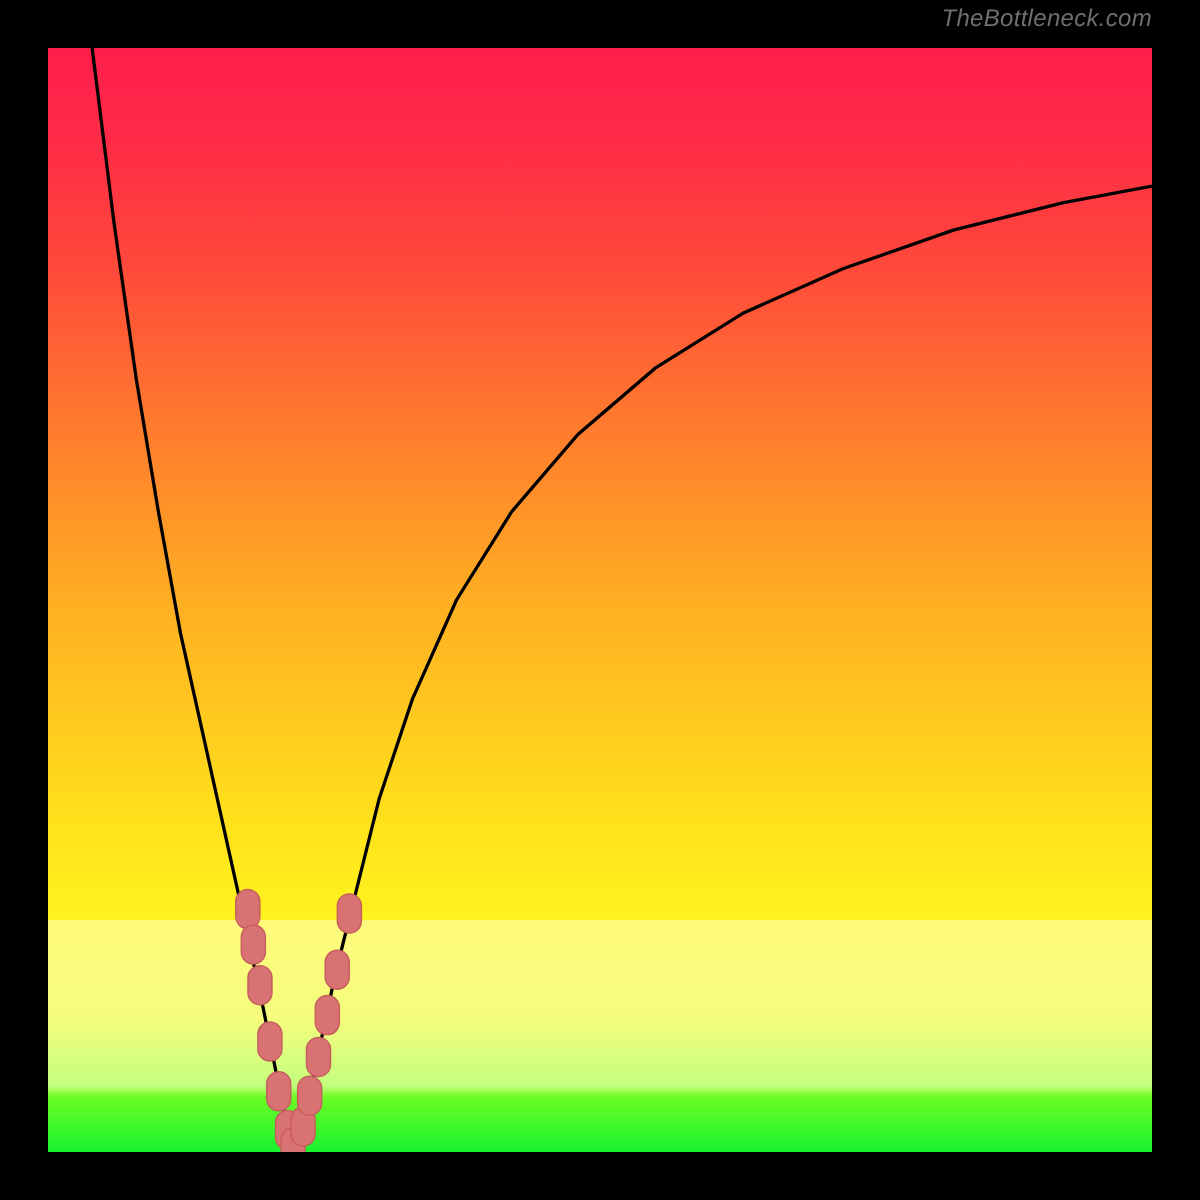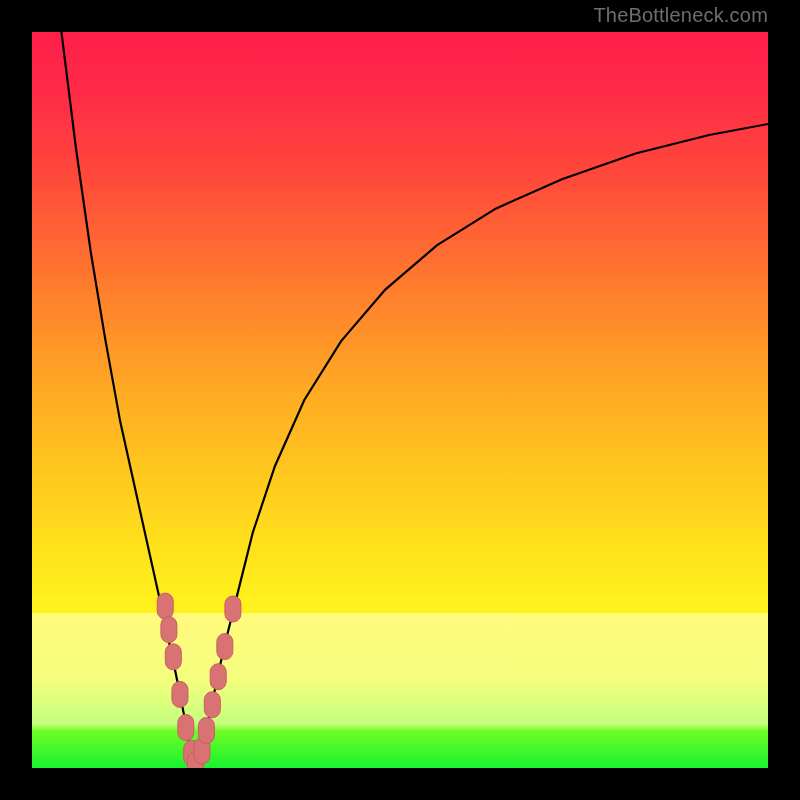--- a/index.html
+++ b/index.html
@@ -41,25 +41,26 @@
         #ff7a2e 34%,
         #ffae22 50%,
         #ffe11b 70%,
         #fff61f 80%,
         #e8fb23 88%,
         #7dff22 94%,
         #18f330 100%
       );
   }
   .watermark {
-    font-size: 20px;
+    font-size: 16px;
     font-weight: 500;
     color: #6e6e6e;
     letter-spacing: 0.2px;
     user-select: none;
+    font-style: italic;
   }
   svg.curves {
     position: absolute;
     left: 32px;
     top: 32px;
     width: 736px;
     height: 736px;
   }
 </style>
 </head>

